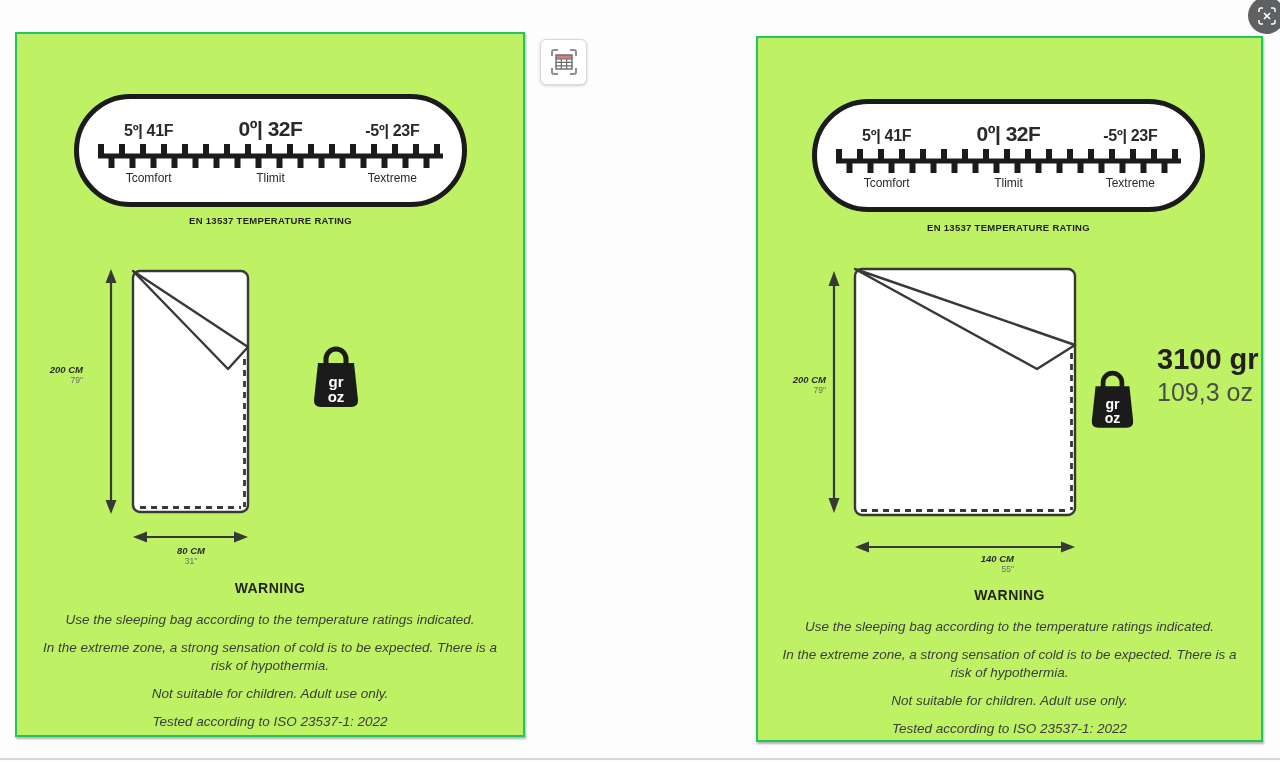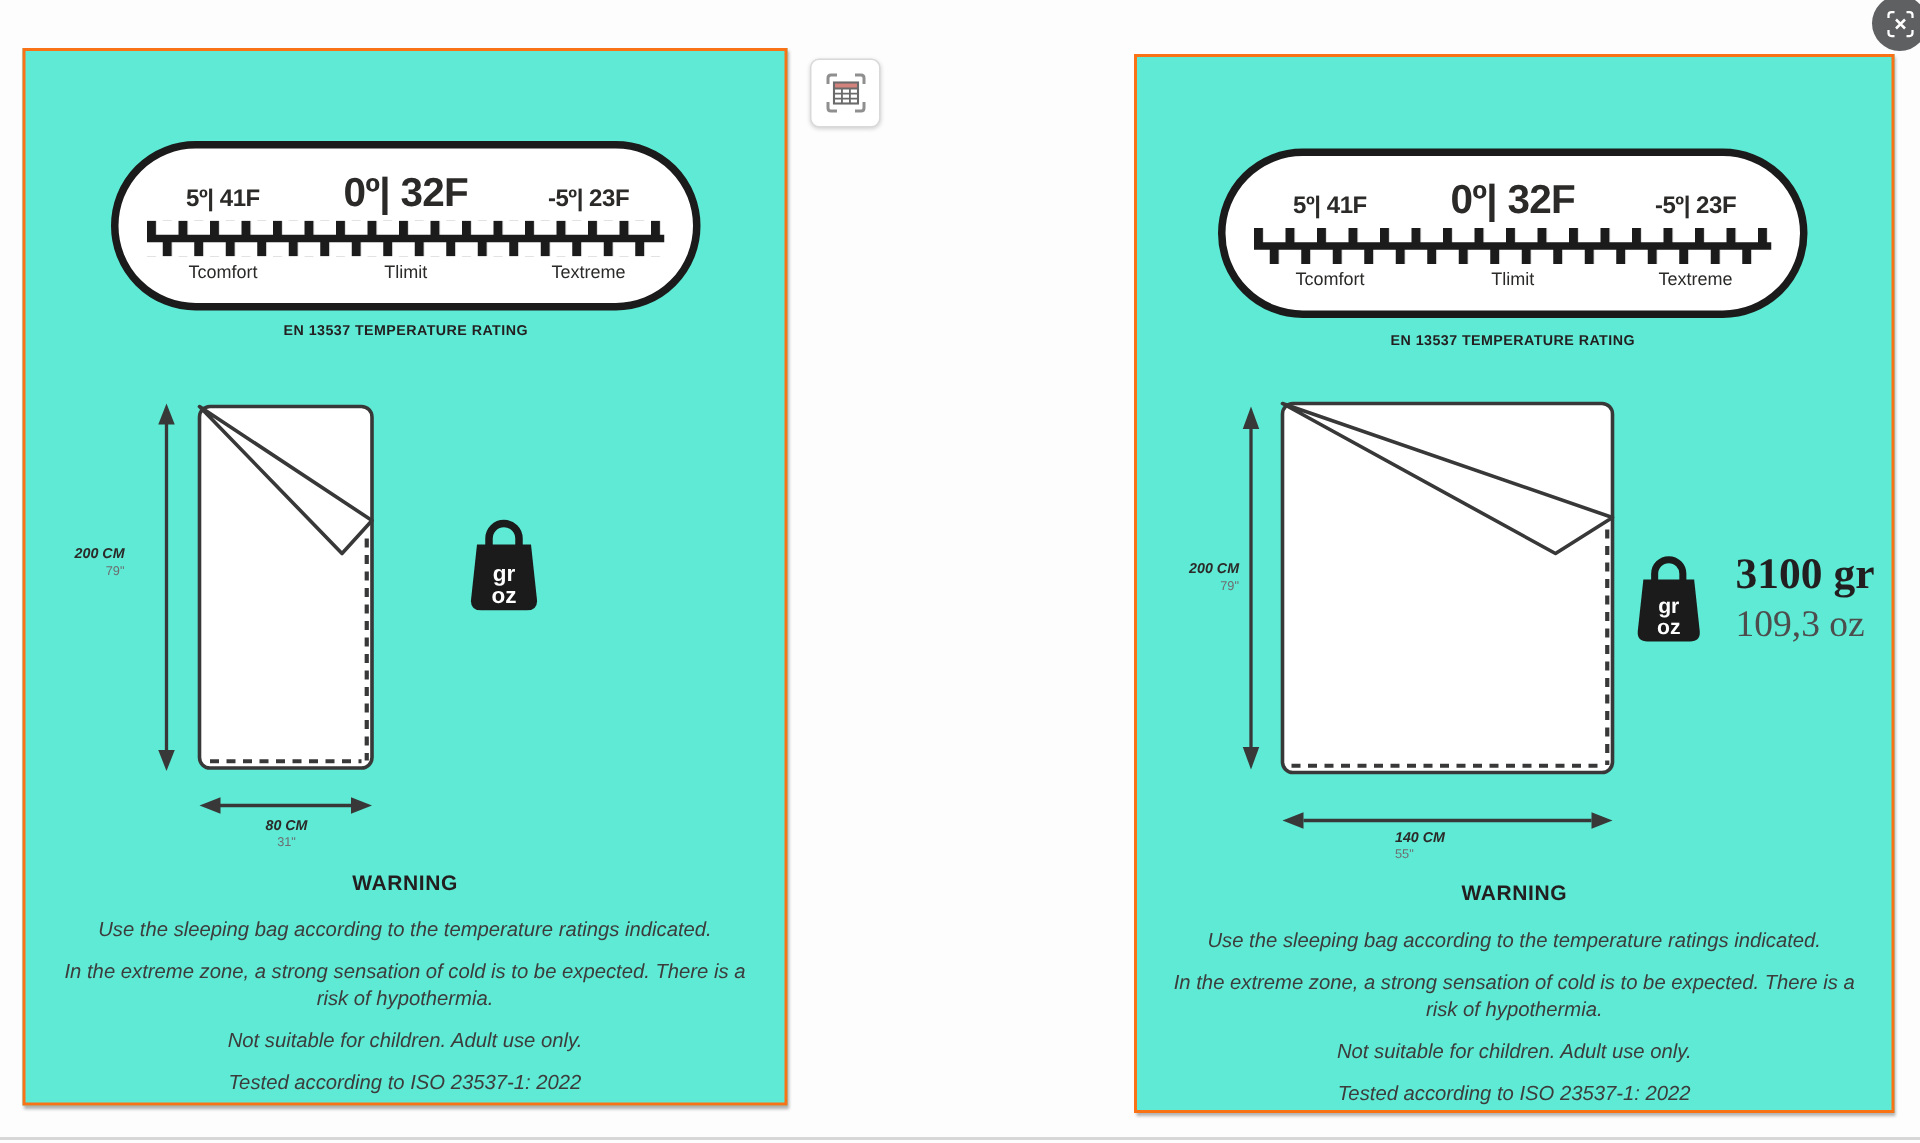--- a/index.html
+++ b/index.html
@@ -2,69 +2,69 @@
 <html><head>
 <meta charset="utf-8">
 <style>
   html,body{margin:0;padding:0;}
   body{
     width:1280px;height:762px;position:relative;overflow:hidden;
     background:#fdfdfd;color:#2b2a29;
     font-family:"Liberation Sans", sans-serif;
   }
   .panel{
-    position:absolute;background:#5eead4;box-sizing:border-box;
-    border:2px solid #f97316;
+    position:absolute;background:#bef264;box-sizing:border-box;
+    border:2px solid #22c55e;
     box-shadow:1px 2px 2px rgba(0,0,0,0.30);
   }
   #panel-left{left:15px;top:32px;width:510px;height:705px;}
   #panel-right{left:756px;top:36px;width:507px;height:706px;}
 
   
   .thermo{
     position:absolute;box-sizing:border-box;
     width:393px;height:113px;border:5px solid #1b1b1b;border-radius:60px;
     display:flex;flex-direction:column;align-items:center;justify-content:center;
     background:#fff;
   }
   #panel-left .thermo{left:57px;top:60px;}
   #panel-right .thermo{left:54px;top:61px;}
   .temp-row,.scale-labels{
     display:grid;grid-template-columns:1fr 1.25fr 1fr;width:352px;
     align-items:baseline;text-align:center;
   }
   .temp{font-weight:bold;font-size:16px;letter-spacing:-0.3px;white-space:nowrap;}
-  .temp.big{font-size:27px;letter-spacing:-0.5px;}
+  .temp.big{font-size:21px;letter-spacing:-0.5px;}
   .ruler{margin-top:3px;display:block;}
   .scale-labels{margin-top:3px;font-size:12px;color:#2b2a29;}
   .en-caption{
     position:absolute;text-align:center;font-size:9.5px;font-weight:bold;
     letter-spacing:0.3px;color:#231f20;
   }
   #panel-left .en-caption{left:57px;width:393px;top:181px;}
   #panel-right .en-caption{left:54px;width:393px;top:184px;}
 
   .diagram-svg{position:absolute;}
   #panel-left .diagram-svg{left:76px;top:227px;}
   #panel-right .diagram-svg{left:59px;top:222px;}
 
   .dim{position:absolute;line-height:1.15;}
   .dim .cm{font-size:9.5px;font-weight:bold;color:#2b2a29;white-space:nowrap;font-style:italic;}
   .dim .in{font-size:8.5px;color:#6d6e71;white-space:nowrap;}
   #panel-left .dim-height{left:8px;top:331px;width:58px;text-align:right;}
   #panel-left .dim-width{left:124px;top:512px;width:100px;text-align:center;}
   #panel-right .dim-height{left:10px;top:337px;width:58px;text-align:right;}
-  #panel-right .dim-width{left:172px;top:516px;width:100px;text-align:left;}
+  #panel-right .dim-width{left:156px;top:516px;width:100px;text-align:right;}
 
   .weight-icon{position:absolute;}
   #panel-left .weight-icon{left:294px;top:311px;}
   #panel-right .weight-icon{left:331px;top:331px;}
   .weight-text{position:absolute;line-height:1.08;}
   #panel-left .weight-text{left:352px;top:306px;}
-  #panel-right .weight-text{left:399px;top:330px;font-family:Liberation Serif, serif;}
+  #panel-right .weight-text{left:399px;top:306px;}
   .grams{font-size:29px;font-weight:bold;color:#231f20;white-space:nowrap;}
   .ounces{font-size:25px;color:#4d4d4d;margin-top:4px;white-space:nowrap;}
 
   .warning{position:absolute;left:0;right:0;text-align:center;padding:0 14px;}
   #panel-left .warning{top:546px;}
   #panel-right .warning{top:549px;}
   .warning h3{margin:0 0 15px 0;font-size:14px;letter-spacing:0.4px;color:#231f20;}
   .warning p{margin:0 0 9px 0;font-size:13.5px;line-height:1.38;color:#3c3c3c;font-style:italic;}
 
   

